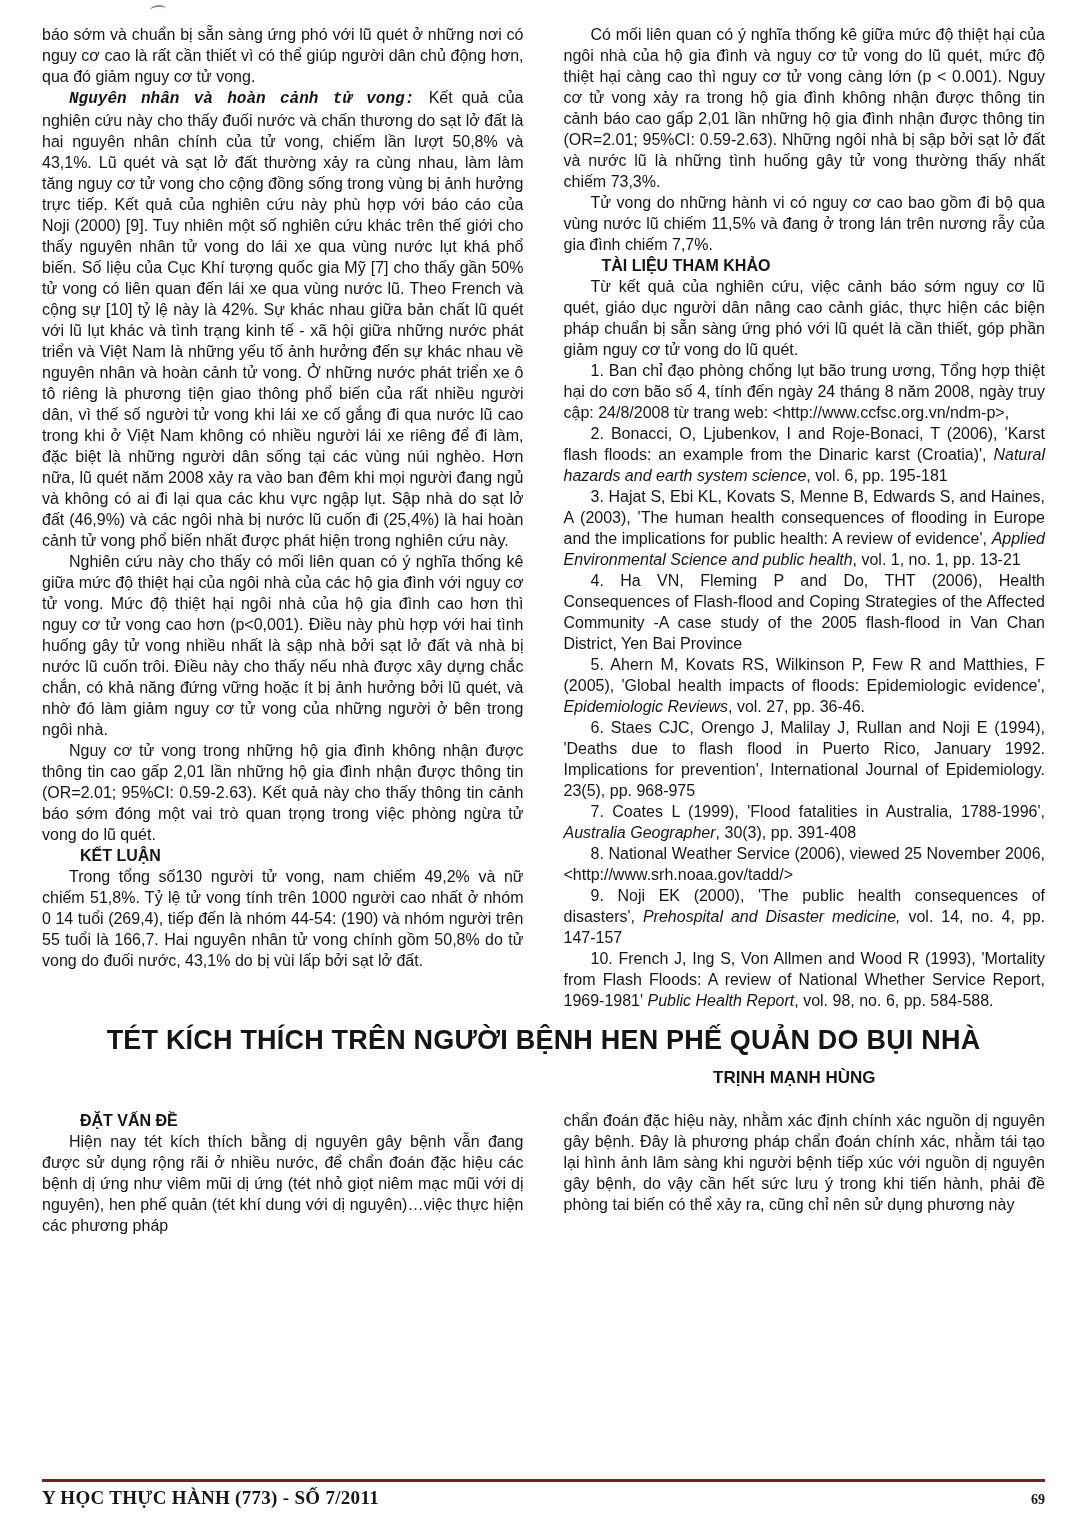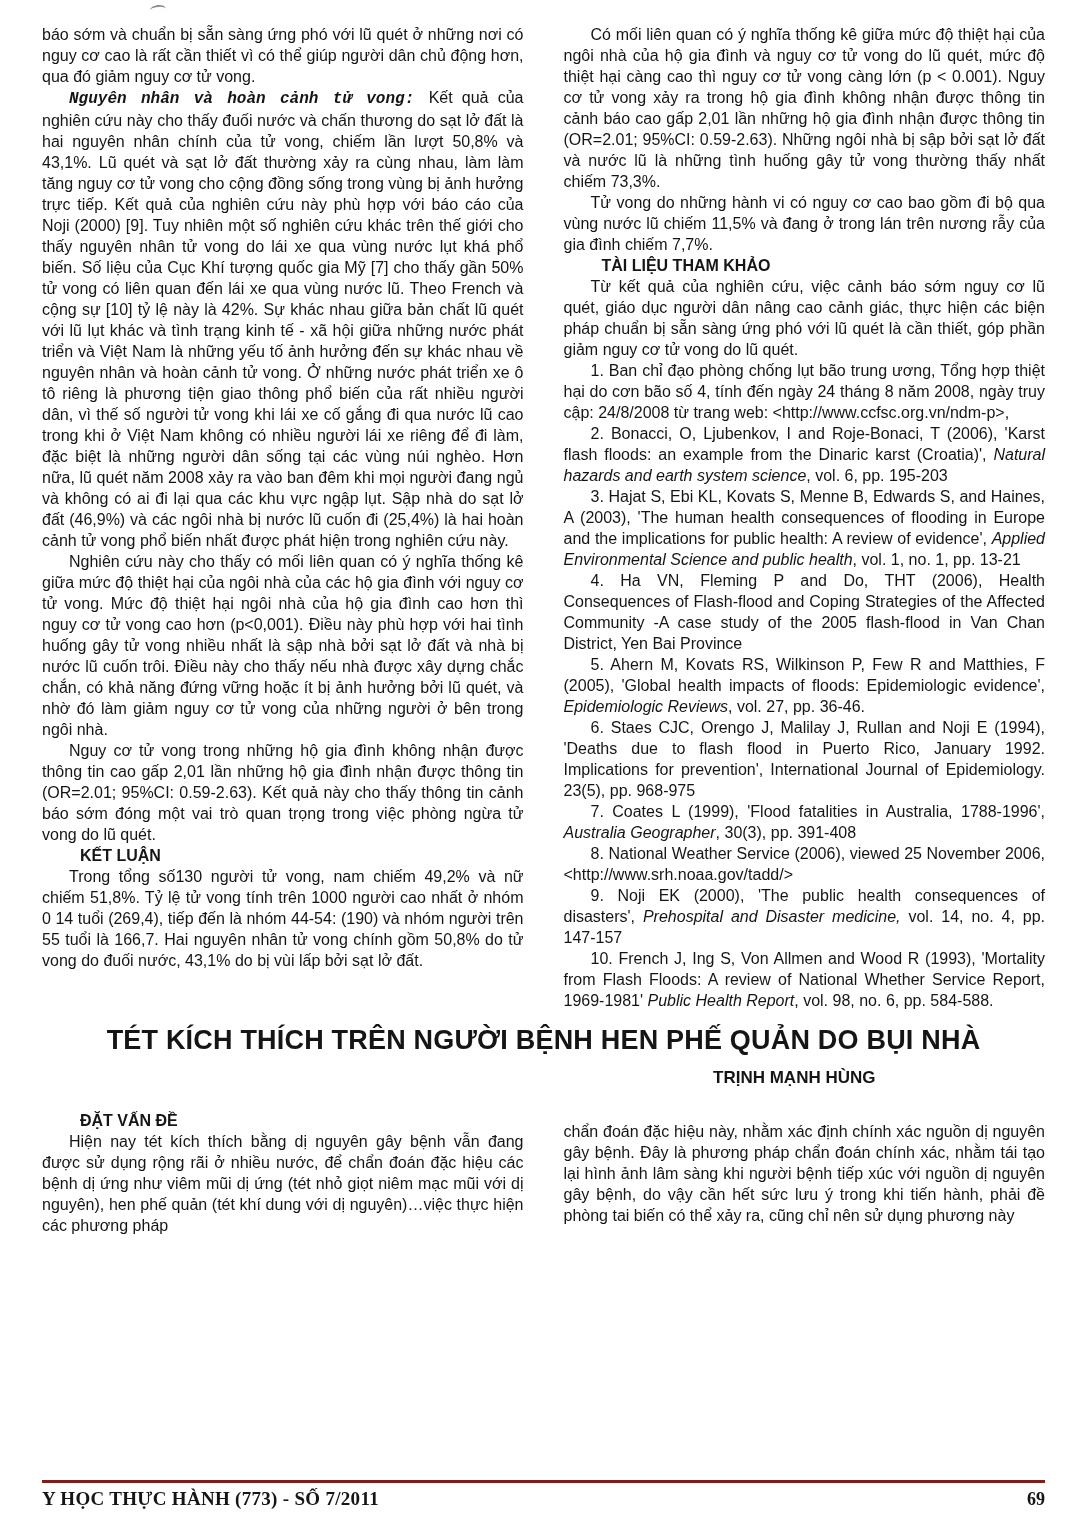--- a/index.html
+++ b/index.html
@@ -35,34 +35,34 @@
     letter-spacing:.2px;
     line-height:26px;
   }
   .a2author{
     margin:12px 0 16px 50%;
     width:50%;
     text-align:center;
     font-weight:bold;
     font-size:17px;
   }
-  .article2-cols{margin-top:22px;align-items:center;}
+  .article2-cols{margin-top:22px;}
   .pagefooter{
     position:absolute;
     left:42px;right:45px;bottom:12px;
     border-top:3px solid #7f1d1d;
     padding-top:5px;
     display:flex;
     justify-content:space-between;
     align-items:baseline;
     font-family:"Liberation Serif", serif;
     font-weight:bold;
   }
   .pagefooter .journal{font-size:19px;letter-spacing:.3px;}
-  .pagefooter .pagenum{font-size:18px;}
+  .pagefooter .pagenum{font-size:14px;}
 </style>
 </head>
 <body>
 
 <div class="page">
 
   <div class="scan-mark"></div>
 
   <section class="cols">
     <div class="col">
@@ -72,21 +72,21 @@
         <p class="para"><span>Nguy cơ tử vong trong những hộ gia đình không nhận được thông tin cao gấp 2,01 lần những hộ gia đình nhận được thông tin (OR=2.01; 95%CI: 0.59-2.63). Kết quả này cho thấy thông tin cảnh báo sớm đóng một vai trò quan trọng trong việc phòng ngừa tử vong do lũ quét.</span></p>
         <p class="para heading"><span>KẾT LUẬN</span></p>
         <p class="para"><span>Trong tổng số130 người tử vong, nam chiếm 49,2% và nữ chiếm 51,8%. Tỷ lệ tử vong tính trên 1000 người cao nhất ở nhóm 0 14 tuổi (269,4), tiếp đến là nhóm 44-54: (190) và nhóm người trên 55 tuổi là 166,7. Hai nguyên nhân tử vong chính gồm 50,8% do tử vong do đuối nước, 43,1% do bị vùi lấp bởi sạt lở đất.</span></p>
       </div>
     <div class="col">
         <p class="para"><span>Có mối liên quan có ý nghĩa thống kê giữa mức độ thiệt hại của ngôi nhà của hộ gia đình và nguy cơ tử vong do lũ quét, mức độ thiệt hại càng cao thì nguy cơ tử vong càng lớn (p &lt; 0.001). Nguy cơ tử vong xảy ra trong hộ gia đình không nhận được thông tin cảnh báo cao gấp 2,01 lần những hộ gia đình nhận được thông tin (OR=2.01; 95%CI: 0.59-2.63). Những ngôi nhà bị sập bởi sạt lở đất và nước lũ là những tình huống gây tử vong thường thấy nhất chiếm 73,3%.</span></p>
         <p class="para"><span>Tử vong do những hành vi có nguy cơ cao bao gồm đi bộ qua vùng nước lũ chiếm 11,5% và đang ở trong lán trên nương rẫy của gia đình chiếm 7,7%.</span></p>
         <p class="para heading"><span>TÀI LIỆU THAM KHẢO</span></p>
         <p class="para"><span>Từ kết quả của nghiên cứu, việc cảnh báo sớm nguy cơ lũ quét, giáo dục người dân nâng cao cảnh giác, thực hiện các biện pháp chuẩn bị sẵn sàng ứng phó với lũ quét là cần thiết, góp phần giảm nguy cơ tử vong do lũ quét.</span></p>
         <p class="para"><span>1. Ban chỉ đạo phòng chống lụt bão trung ương, Tổng hợp thiệt hại do cơn bão số 4, tính đến ngày 24 tháng 8 năm 2008, ngày truy cập: 24/8/2008 từ trang web: &lt;http://www.ccfsc.org.vn/ndm-p&gt;,</span></p>
-        <p class="para"><span>2. Bonacci, O, Ljubenkov, I and Roje-Bonaci, T (2006), 'Karst flash floods: an example from the Dinaric karst (Croatia)', </span><span class="i">Natural hazards and earth system science</span><span>, vol. 6, pp. 195-203</span></p>
+        <p class="para"><span>2. Bonacci, O, Ljubenkov, I and Roje-Bonaci, T (2006), 'Karst flash floods: an example from the Dinaric karst (Croatia)', </span><span class="i">Natural hazards and earth system science</span><span>, vol. 6, pp. 195-181</span></p>
         <p class="para"><span>3. Hajat S, Ebi KL, Kovats S, Menne B, Edwards S, and Haines, A (2003), 'The human health consequences of flooding in Europe and the implications for public health: A review of evidence', </span><span class="i">Applied Environmental Science and public health</span><span>, vol. 1, no. 1, pp. 13-21</span></p>
         <p class="para"><span>4. Ha VN, Fleming P and Do, THT (2006), Health Consequences of Flash-flood and Coping Strategies of the Affected Community -A case study of the 2005 flash-flood in Van Chan District, Yen Bai Province</span></p>
         <p class="para"><span>5. Ahern M, Kovats RS, Wilkinson P, Few R and Matthies, F (2005), 'Global health impacts of floods: Epidemiologic evidence', </span><span class="i">Epidemiologic Reviews</span><span>, vol. 27, pp. 36-46.</span></p>
         <p class="para"><span>6. Staes CJC, Orengo J, Malilay J, Rullan and Noji E (1994), 'Deaths due to flash flood in Puerto Rico, January 1992. Implications for prevention', International Journal of Epidemiology. 23(5), pp. 968-975</span></p>
         <p class="para"><span>7. Coates L (1999), 'Flood fatalities in Australia, 1788-1996', </span><span class="i">Australia Geographer</span><span>, 30(3), pp. 391-408</span></p>
         <p class="para"><span>8. National Weather Service (2006), viewed 25 November 2006, &lt;http://www.srh.noaa.gov/tadd/&gt;</span></p>
         <p class="para"><span>9. Noji EK (2000), 'The public health consequences of disasters', </span><span class="i">Prehospital and Disaster medicine,</span><span> vol. 14, no. 4, pp. 147-157</span></p>
         <p class="para"><span>10. French J, Ing S, Von Allmen and Wood R (1993), 'Mortality from Flash Floods: A review of National Whether Service Report, 1969-1981' </span><span class="i">Public Health Report</span><span>, vol. 98, no. 6, pp. 584-588.</span></p>
       </div>
   </section>

